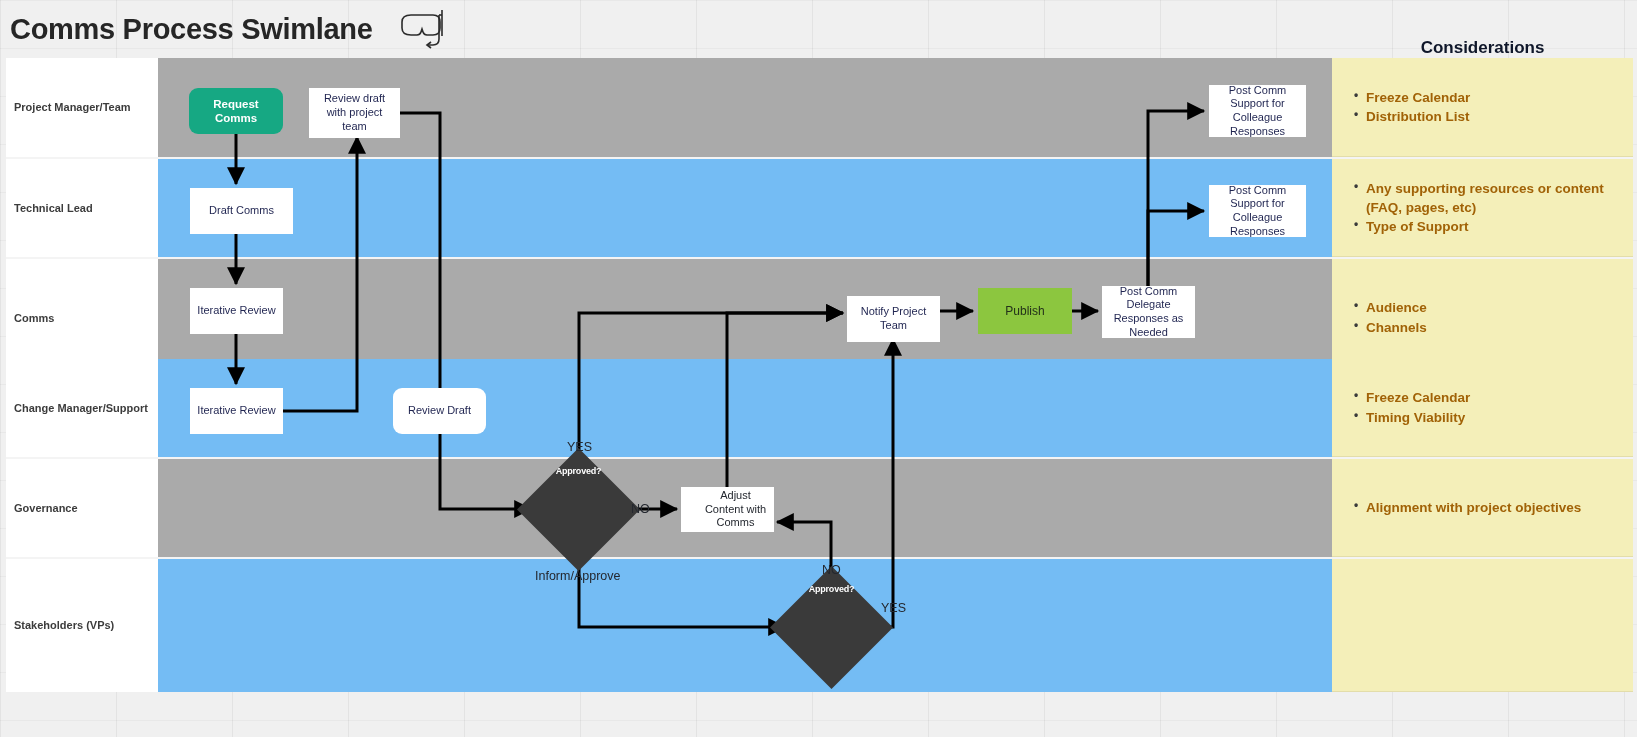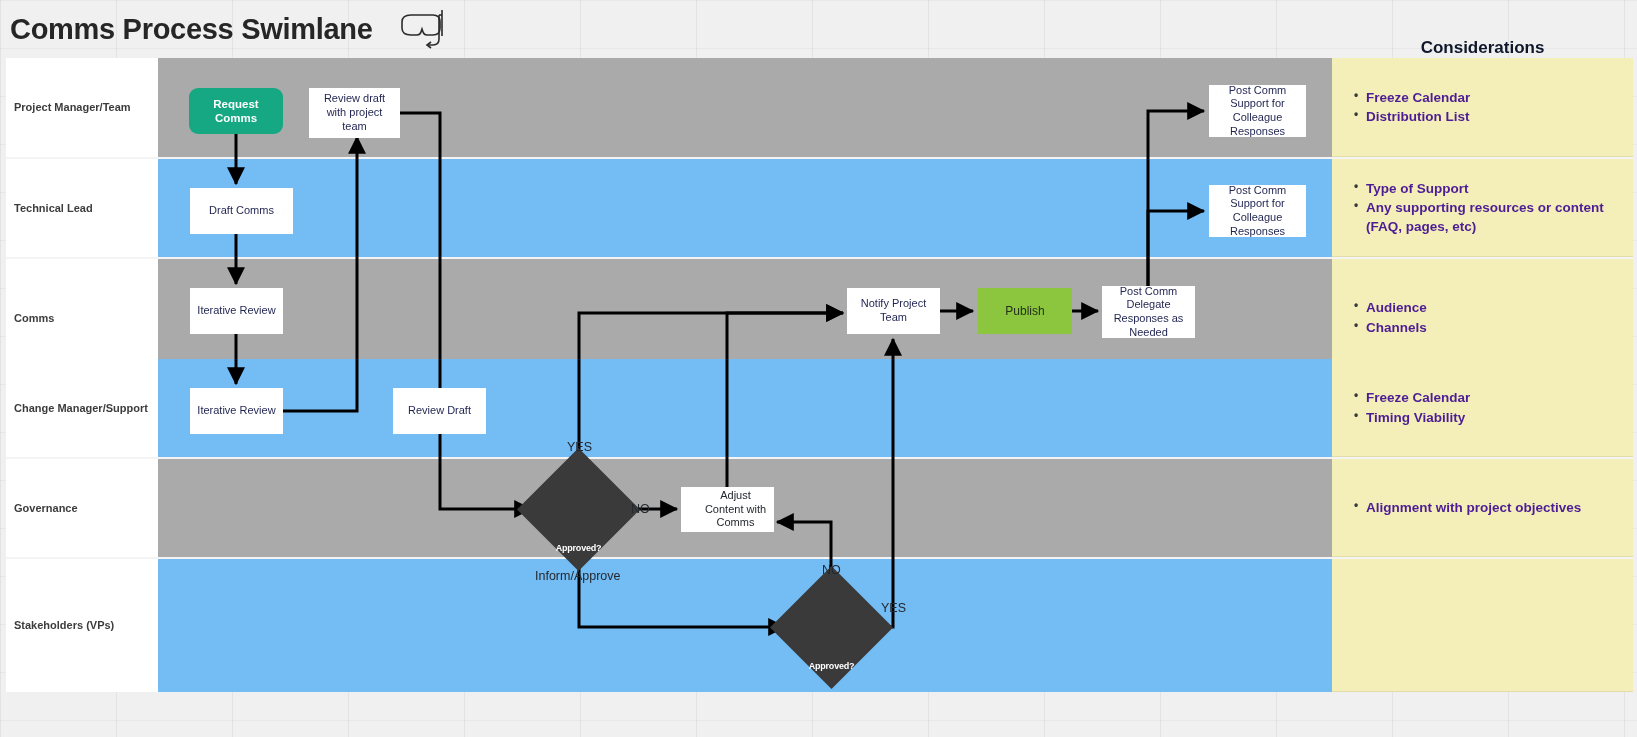--- a/index.html
+++ b/index.html
@@ -73,21 +73,21 @@
   .lane-consider {
     position: absolute; left: 1326px; top: 0;
     width: 301px; height: 100%;
     background: #f4efb9;
     border-bottom: 1px solid #e3ddaa;
     display: flex; align-items: center;
   }
   .consider-list {
     margin: 0; padding: 0 10px 0 22px;
     list-style: none;
-    font-size: 13.5px; font-weight: bold; color: #4c1d95;
+    font-size: 13.5px; font-weight: bold; color: #a16207;
     line-height: 1.42;
   }
   .consider-list li { position: relative; padding-left: 12px; }
   .consider-list li::before {
     content: "\2022";
     position: absolute; left: 0; top: -1px;
     font-size: 12px; color: #3a3a3a;
   }
 
   
@@ -116,21 +116,21 @@
   }
   .node.publish {
     background: #8cc63f;
     color: #23311a;
     font-size: 12px;
   }
   .node.plain { color: #24282f; padding-left: 20px; }
 
   .diamond {
     position: absolute;
-    display: flex; align-items: flex-end; justify-content: center;
+    display: flex; align-items: flex-start; justify-content: center;
     pointer-events: auto;
   }
   .diamond .dshape {
     position: absolute; inset: 0;
     background: #3a3a3a;
     transform: rotate(45deg);
   }
   .diamond .dlabel {
     position: relative;
     color: #ffffff; font-size: 9px; font-weight: bold;
@@ -174,22 +174,22 @@
           <li>Distribution List</li>
         </ul>
       </div>
     </div>
 
     <div class="lane" style="top:101px;height:100px;">
       <div class="lane-label">Technical Lead</div>
       <div class="lane-body blue"></div>
       <div class="lane-consider">
         <ul class="consider-list">
+          <li>Any supporting resources or content (FAQ, pages, etc)</li>
           <li>Type of Support</li>
-          <li>Any supporting resources or content (FAQ, pages, etc)</li>
         </ul>
       </div>
     </div>
 
     <div class="lane" style="top:201px;height:120px;">
       <div class="lane-label">Comms</div>
       <div class="lane-body gray"></div>
       <div class="lane-consider">
         <ul class="consider-list">
           <li>Audience</li>
@@ -276,29 +276,29 @@
     <div class="node" style="left:309px;top:88px;width:91px;height:50px;">Review draft with project team</div>
 
     <div class="node" style="left:1209px;top:85px;width:97px;height:52px;">Post Comm Support for Colleague Responses</div>
 
     <div class="node" style="left:190px;top:188px;width:103px;height:46px;">Draft Comms</div>
 
     <div class="node" style="left:1209px;top:185px;width:97px;height:52px;">Post Comm Support for Colleague Responses</div>
 
     <div class="node" style="left:190px;top:288px;width:93px;height:46px;">Iterative Review</div>
 
-    <div class="node" style="left:847px;top:288px;width:93px;height:46px;">Notify Project Team</div>
+    <div class="node" style="left:847px;top:296px;width:93px;height:46px;">Notify Project Team</div>
 
     <div class="node publish" style="left:978px;top:288px;width:94px;height:46px;">Publish</div>
 
     <div class="node" style="left:1102px;top:286px;width:93px;height:52px;">Post Comm Delegate Responses as Needed</div>
 
     <div class="node" style="left:190px;top:388px;width:93px;height:46px;">Iterative Review</div>
 
-    <div class="node" style="left:393px;top:388px;width:93px;height:46px;">Review Draft</div>
+    <div class="node" style="left:393px;top:388px;width:93px;height:46px;border-radius:9px;">Review Draft</div>
 
     <div class="diamond" style="left:535px;top:466px;width:87px;height:87px;">
       <div class="dshape"></div>
       <div class="dlabel">Approved?</div>
     </div>
 
     <div class="node plain" style="left:681px;top:487px;width:93px;height:45px;">Adjust Content with Comms</div>
 
     <div class="diamond" style="left:788px;top:584px;width:87px;height:87px;">
       <div class="dshape"></div>

